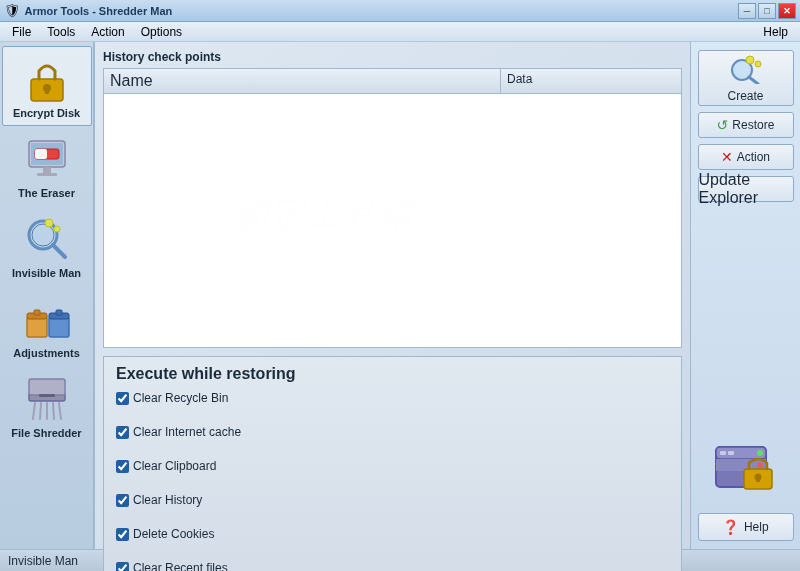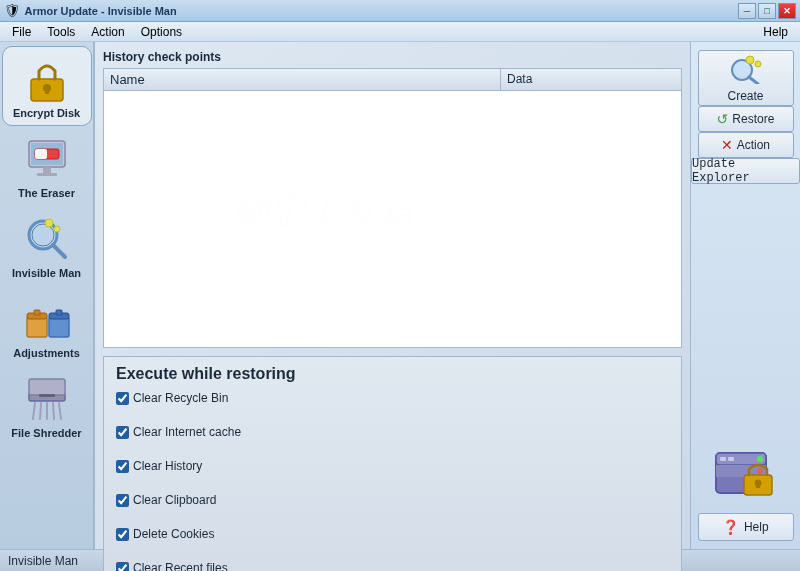--- a/index.html
+++ b/index.html
@@ -89,21 +89,21 @@
       gap: 0;
     }
     .sidebar-item {
       width: 90px;
       display: flex;
       flex-direction: column;
       align-items: center;
       padding: 6px 4px;
       cursor: pointer;
       border: 1px solid transparent;
-      border-radius: 10px;
+      border-radius: 2px;
     }
     .sidebar-item.active {
       background: rgba(255,255,255,0.5);
       border-color: #80a8c8;
     }
     .sidebar-icon {
       width: 52px;
       height: 52px;
       display: flex;
       align-items: center;
@@ -145,21 +145,21 @@
     }
     .table-header {
       display: flex;
       background: linear-gradient(to bottom, #e8f0f8, #d0dce8);
       border-bottom: 1px solid #a0b8d0;
     }
     .table-col-name {
       flex: 1;
       padding: 3px 6px;
       border-right: 1px solid #a0b8d0;
-      font-size: 13px;
+      font-size: 16px;
       color: #1a2a3a;
     }
     .table-col-data {
       width: 180px;
       padding: 3px 6px;
       font-size: 12px;
       color: #1a2a3a;
     }
     .table-body {
       flex: 1;
@@ -215,20 +215,21 @@
 
     
     .right-panel {
       width: 110px;
       background: linear-gradient(to bottom, #d8e8f4, #c8d8ec);
       border-left: 1px solid #a0b8d0;
       display: flex;
       flex-direction: column;
       align-items: center;
       padding: 8px 6px;
+      gap: 6px;
     }
     .action-btn {
       width: 96px;
       height: 26px;
       background: linear-gradient(to bottom, #f0f4f8, #d8e4f0);
       border: 1px solid #90aacc;
       border-radius: 3px;
       display: flex;
       align-items: center;
       justify-content: center;
@@ -289,21 +290,21 @@
       font-size: 12px;
       color: #1a2a3a;
     }
   </style>
 </head>
 <body>
 
 <div class="title-bar">
   <div class="title-bar-left">
     <span style="font-size:13px;">🛡</span>
-    <span class="title-text">Armor Update - Invisible Man</span>
+    <span class="title-text">Armor Tools - Shredder Man</span>
   </div>
   <div class="title-buttons">
     <div class="title-btn">─</div>
     <div class="title-btn">□</div>
     <div class="title-btn close">✕</div>
   </div>
 </div>
 
 <div class="menu-bar">
   <div class="menu-items">
@@ -428,25 +429,25 @@
         <label class="checkbox-item">
           <input type="checkbox" checked="" style="">
           <span class="checkbox-label">Clear Recycle Bin</span>
         </label>
         <label class="checkbox-item">
           <input type="checkbox" checked="" style="">
           <span class="checkbox-label">Clear Internet cache</span>
         </label>
         <label class="checkbox-item">
           <input type="checkbox" checked="" style="">
-          <span class="checkbox-label">Clear History</span>
+          <span class="checkbox-label">Clear Clipboard</span>
         </label>
         <label class="checkbox-item">
           <input type="checkbox" checked="" style="">
-          <span class="checkbox-label">Clear Clipboard</span>
+          <span class="checkbox-label">Clear History</span>
         </label>
         <label class="checkbox-item">
           <input type="checkbox" checked="" style="">
           <span class="checkbox-label">Delete Cookies</span>
         </label>
         <label class="checkbox-item">
           <input type="checkbox" checked="" style="">
           <span class="checkbox-label">Clear Recent files</span>
         </label>
       </div>
@@ -473,21 +474,21 @@
     <div class="action-btn">
       <span style="color:#40a040; font-size:14px;">↺</span>
       <span>Restore</span>
     </div>
 
     <div class="action-btn">
       <span style="color:#c02020; font-size:14px;">✕</span>
       <span>Action</span>
     </div>
 
-    <div class="action-btn" style="width:109px; font-size:12px;font-family:Liberation Mono, monospace;">
+    <div class="action-btn" style="width:96px; font-size:16px;">
       <span>Update Explorer</span>
     </div>
 
     <div class="right-spacer"></div>
 
     <div class="big-icon-area">
       <svg width="80" height="80" viewBox="0 0 80 80">
 
         <rect x="10" y="20" width="50" height="40" rx="4" fill="#7878b8" stroke="#5858a8" stroke-width="2"></rect>
         <rect x="10" y="20" width="50" height="12" rx="4" fill="#9090c8" stroke="#5858a8" stroke-width="1.5"></rect>

